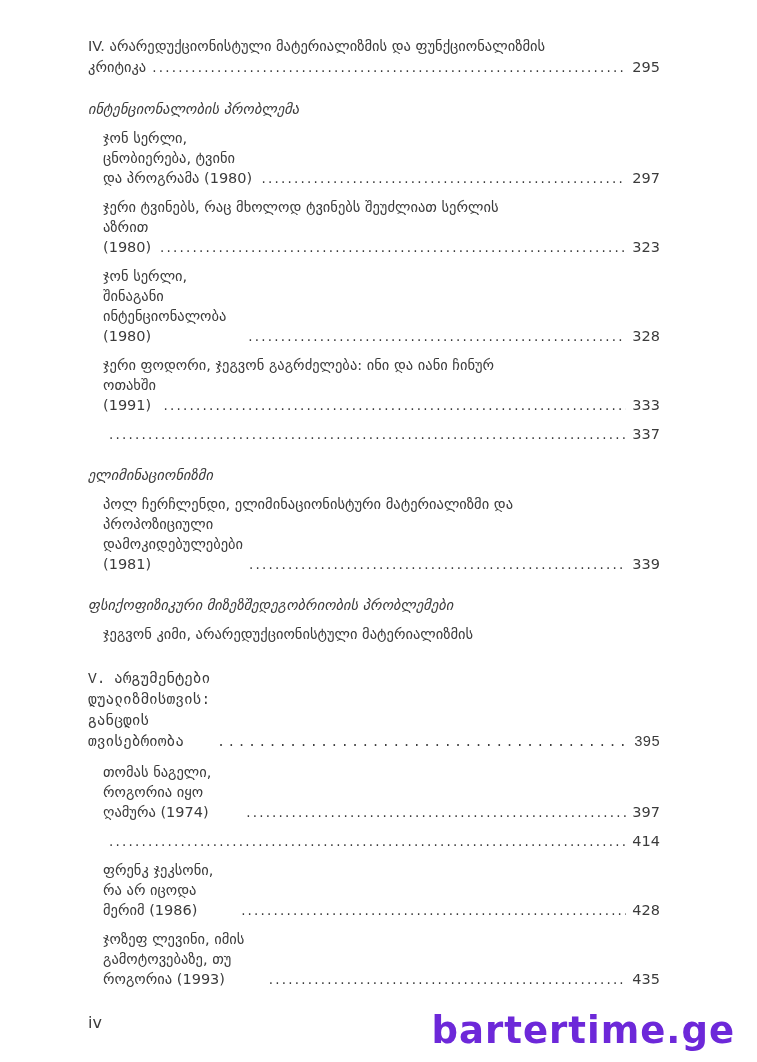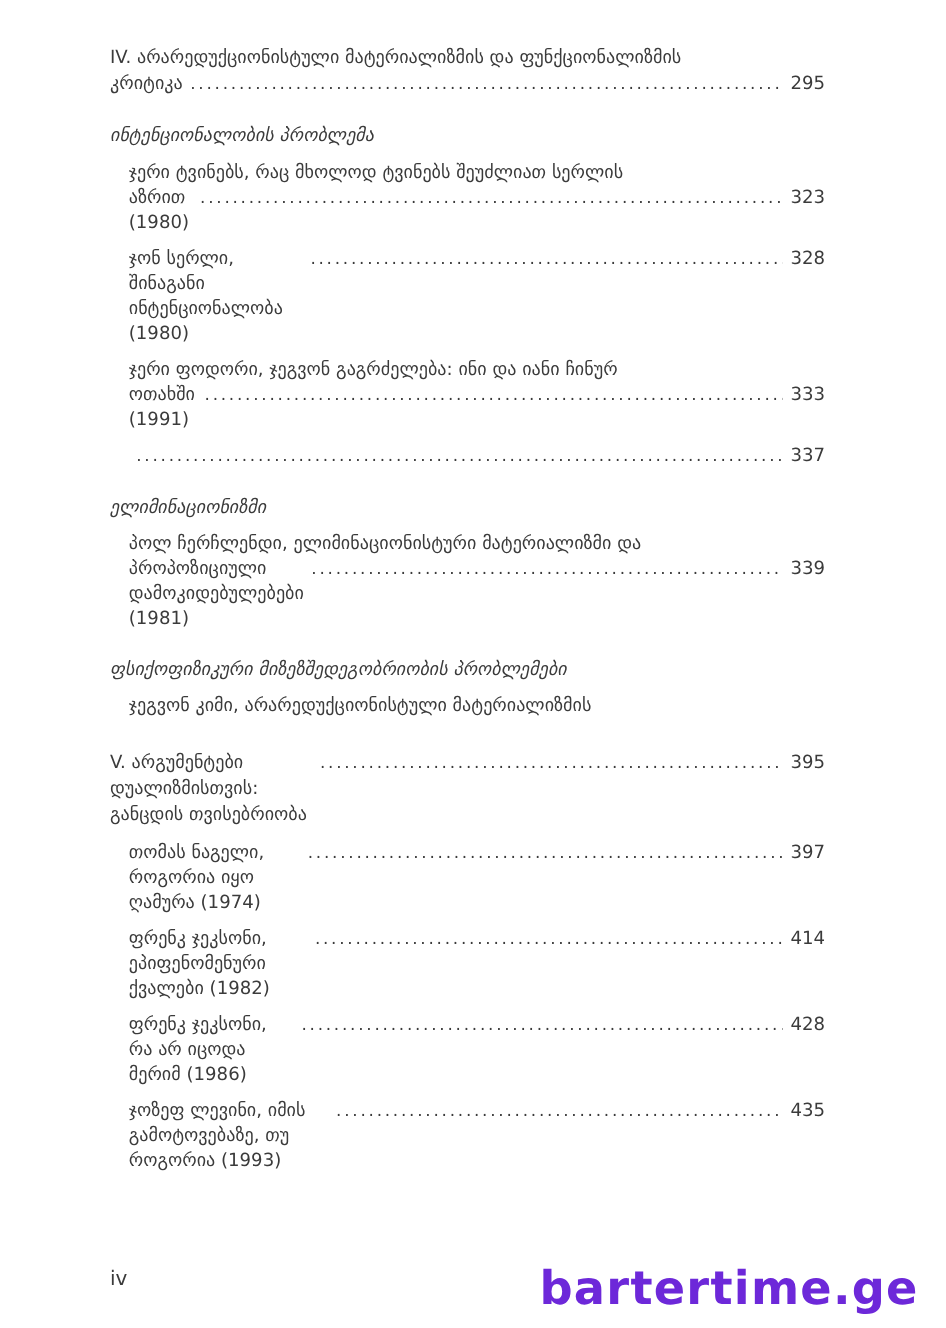--- a/index.html
+++ b/index.html
@@ -14,21 +14,21 @@
   .content {
     position: absolute;
     left: 88px;
     top: 36px;
     width: 572px;
     font-size: 14.5px;
     line-height: 20px;
   }
   .row {
     display: flex;
-    align-items: flex-start;
+    align-items: flex-end;
   }
   .txt { flex: 0 1 auto; }
   .fill {
     flex: 1 1 auto;
     overflow: hidden;
     white-space: nowrap;
     margin: 0 6px;
     min-width: 12px;
   }
   .fill::after {
@@ -36,21 +36,21 @@
     letter-spacing: 2.2px;
     font-size: 13.5px;
     color: #3b3b3b;
   }
   .pagenum {
     flex: 0 0 auto;
     min-width: 28px;
     text-align: right;
   }
   .chapter { line-height: 21px; }
-  .chapter:not(:first-child) { margin-top: 25px; }
+  .chapter:not(:first-child) { margin-top: 25px; font-family: Liberation Mono, monospace; }
   .subheading {
     font-style: italic;
     margin: 21px 0 3px 0;
   }
   .entry {
     margin-top: 9px;
     padding-left: 15px;
   }
   .footer-pagenum {
     position: absolute;
@@ -74,20 +74,27 @@
 <main class="content">
     <div class="chapter">
       <div>IV. არარედუქციონისტული მატერიალიზმის და ფუნქციონალიზმის</div>
       <div class="row">
         <span class="txt">კრიტიკა</span>
         <span class="fill"></span>
         <span class="pagenum">295</span>
       </div>
     </div>
     <div class="subheading">ინტენციონალობის პრობლემა</div>
+    <div class="entry">
+      <div class="row">
+        <span class="txt">ჯონ სერლი, ცნობიერება, ტვინი და პროგრამა (1980)</span>
+        <span class="fill"></span>
+        <span class="pagenum">297</span>
+      </div>
+    </div>
     <div class="entry">
       <div>ჯერი ტვინებს, რაც მხოლოდ ტვინებს შეუძლიათ სერლის</div>
       <div class="row">
         <span class="txt">აზრით (1980)</span>
         <span class="fill"></span>
         <span class="pagenum">323</span>
       </div>
     </div>
     <div class="entry">
       <div class="row">
@@ -132,21 +139,20 @@
     </div>
     <div class="entry">
       <div class="row">
         <span class="txt">თომას ნაგელი, როგორია იყო ღამურა (1974)</span>
         <span class="fill"></span>
         <span class="pagenum">397</span>
       </div>
     </div>
     <div class="entry">
       <div class="row">
-        <span class="txt">ფრენკ ჯეკსონი, ეპიფენომენური ქვალები (1982)</span>
         <span class="fill"></span>
         <span class="pagenum">414</span>
       </div>
     </div>
     <div class="entry">
       <div class="row">
         <span class="txt">ფრენკ ჯეკსონი, რა არ იცოდა მერიმ (1986)</span>
         <span class="fill"></span>
         <span class="pagenum">428</span>
       </div>

